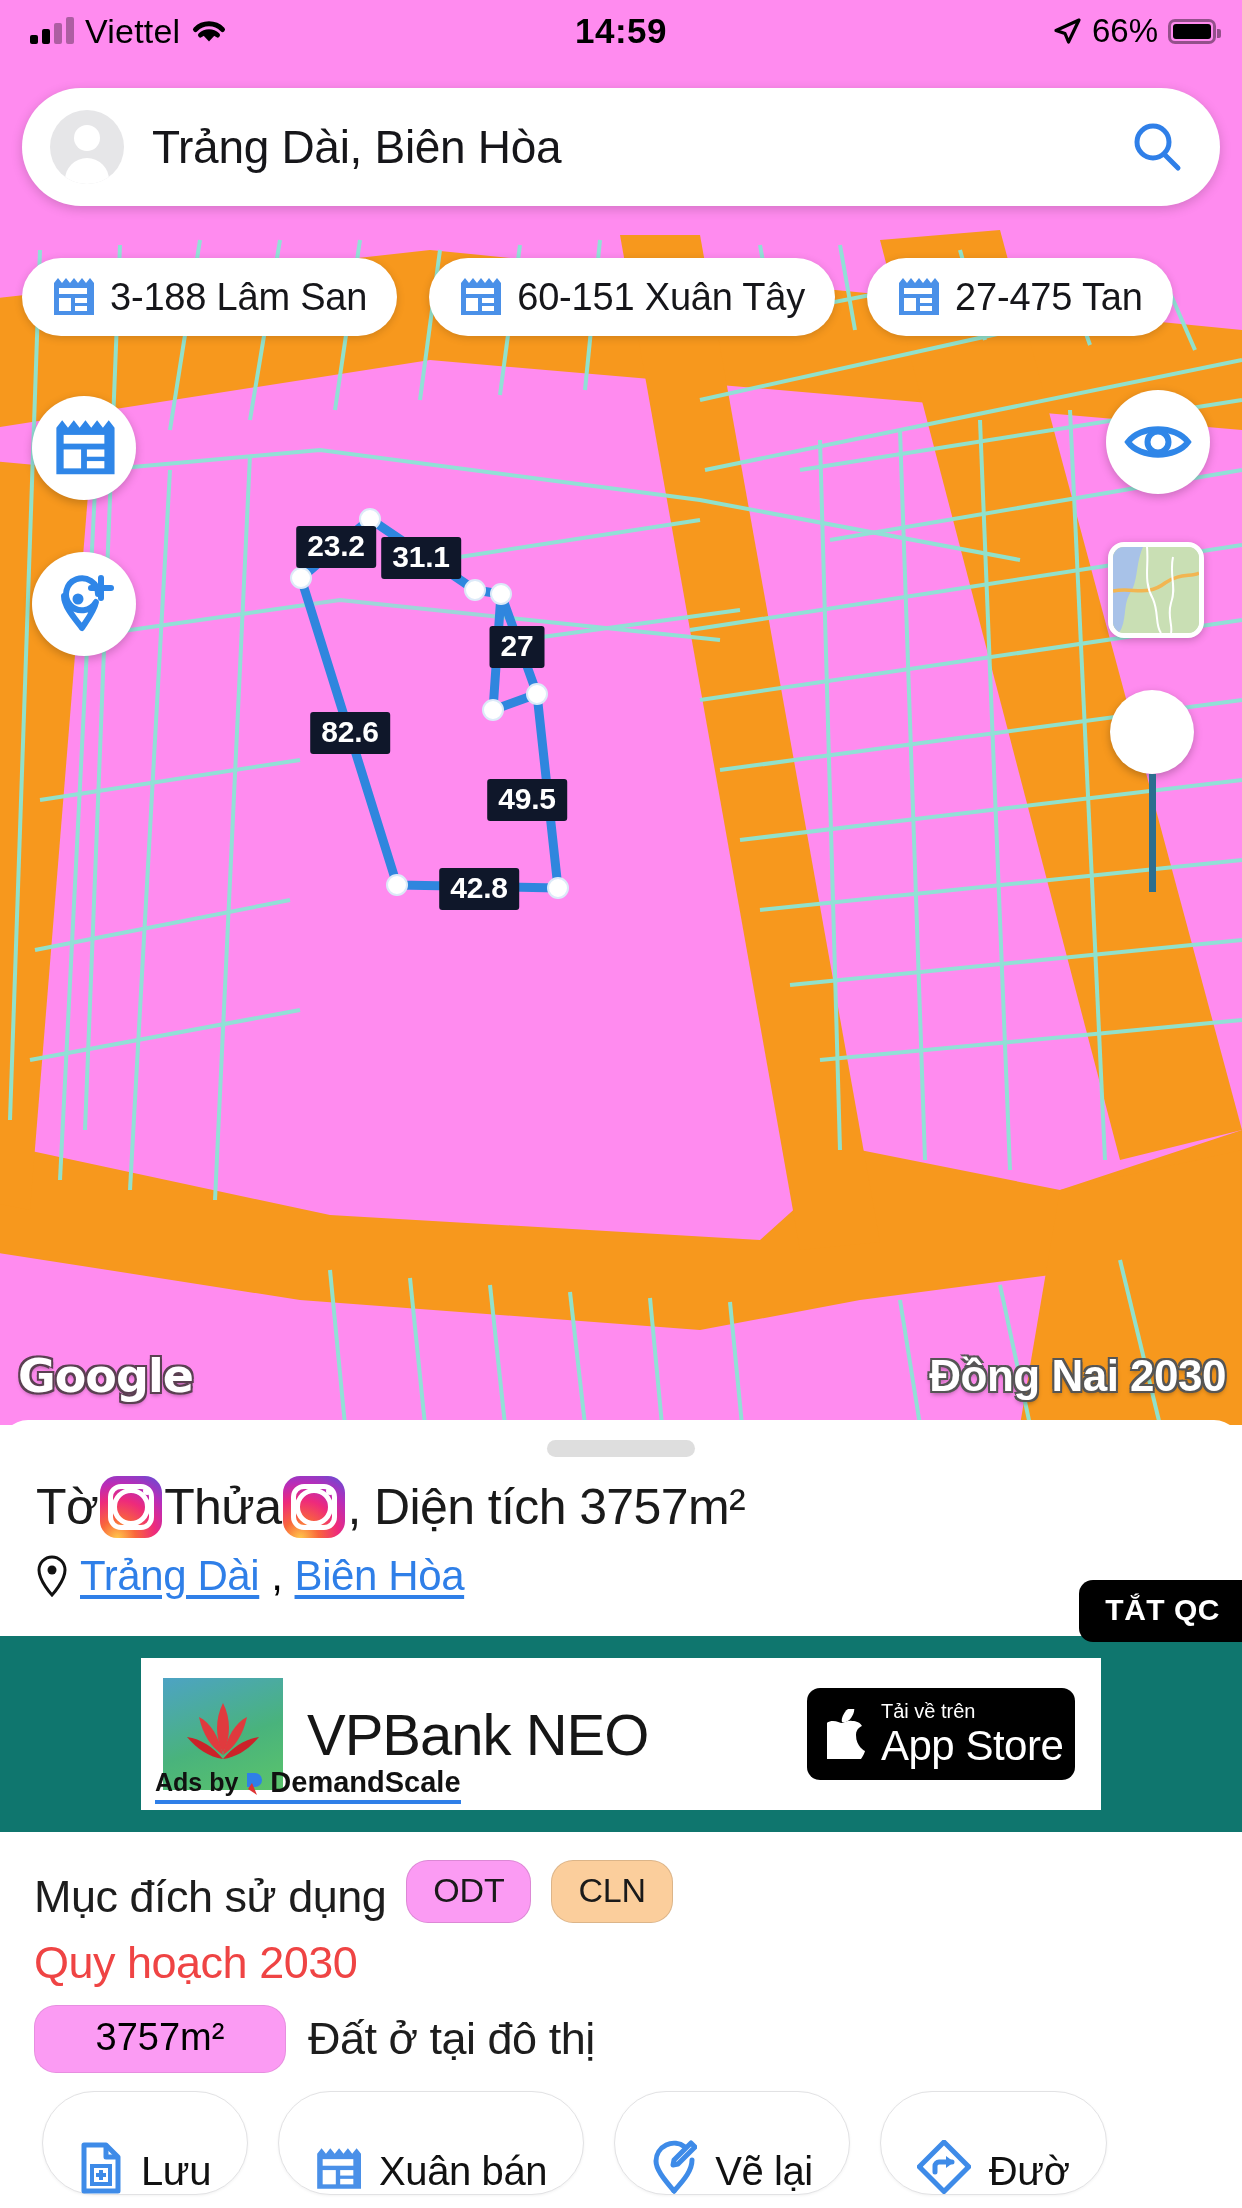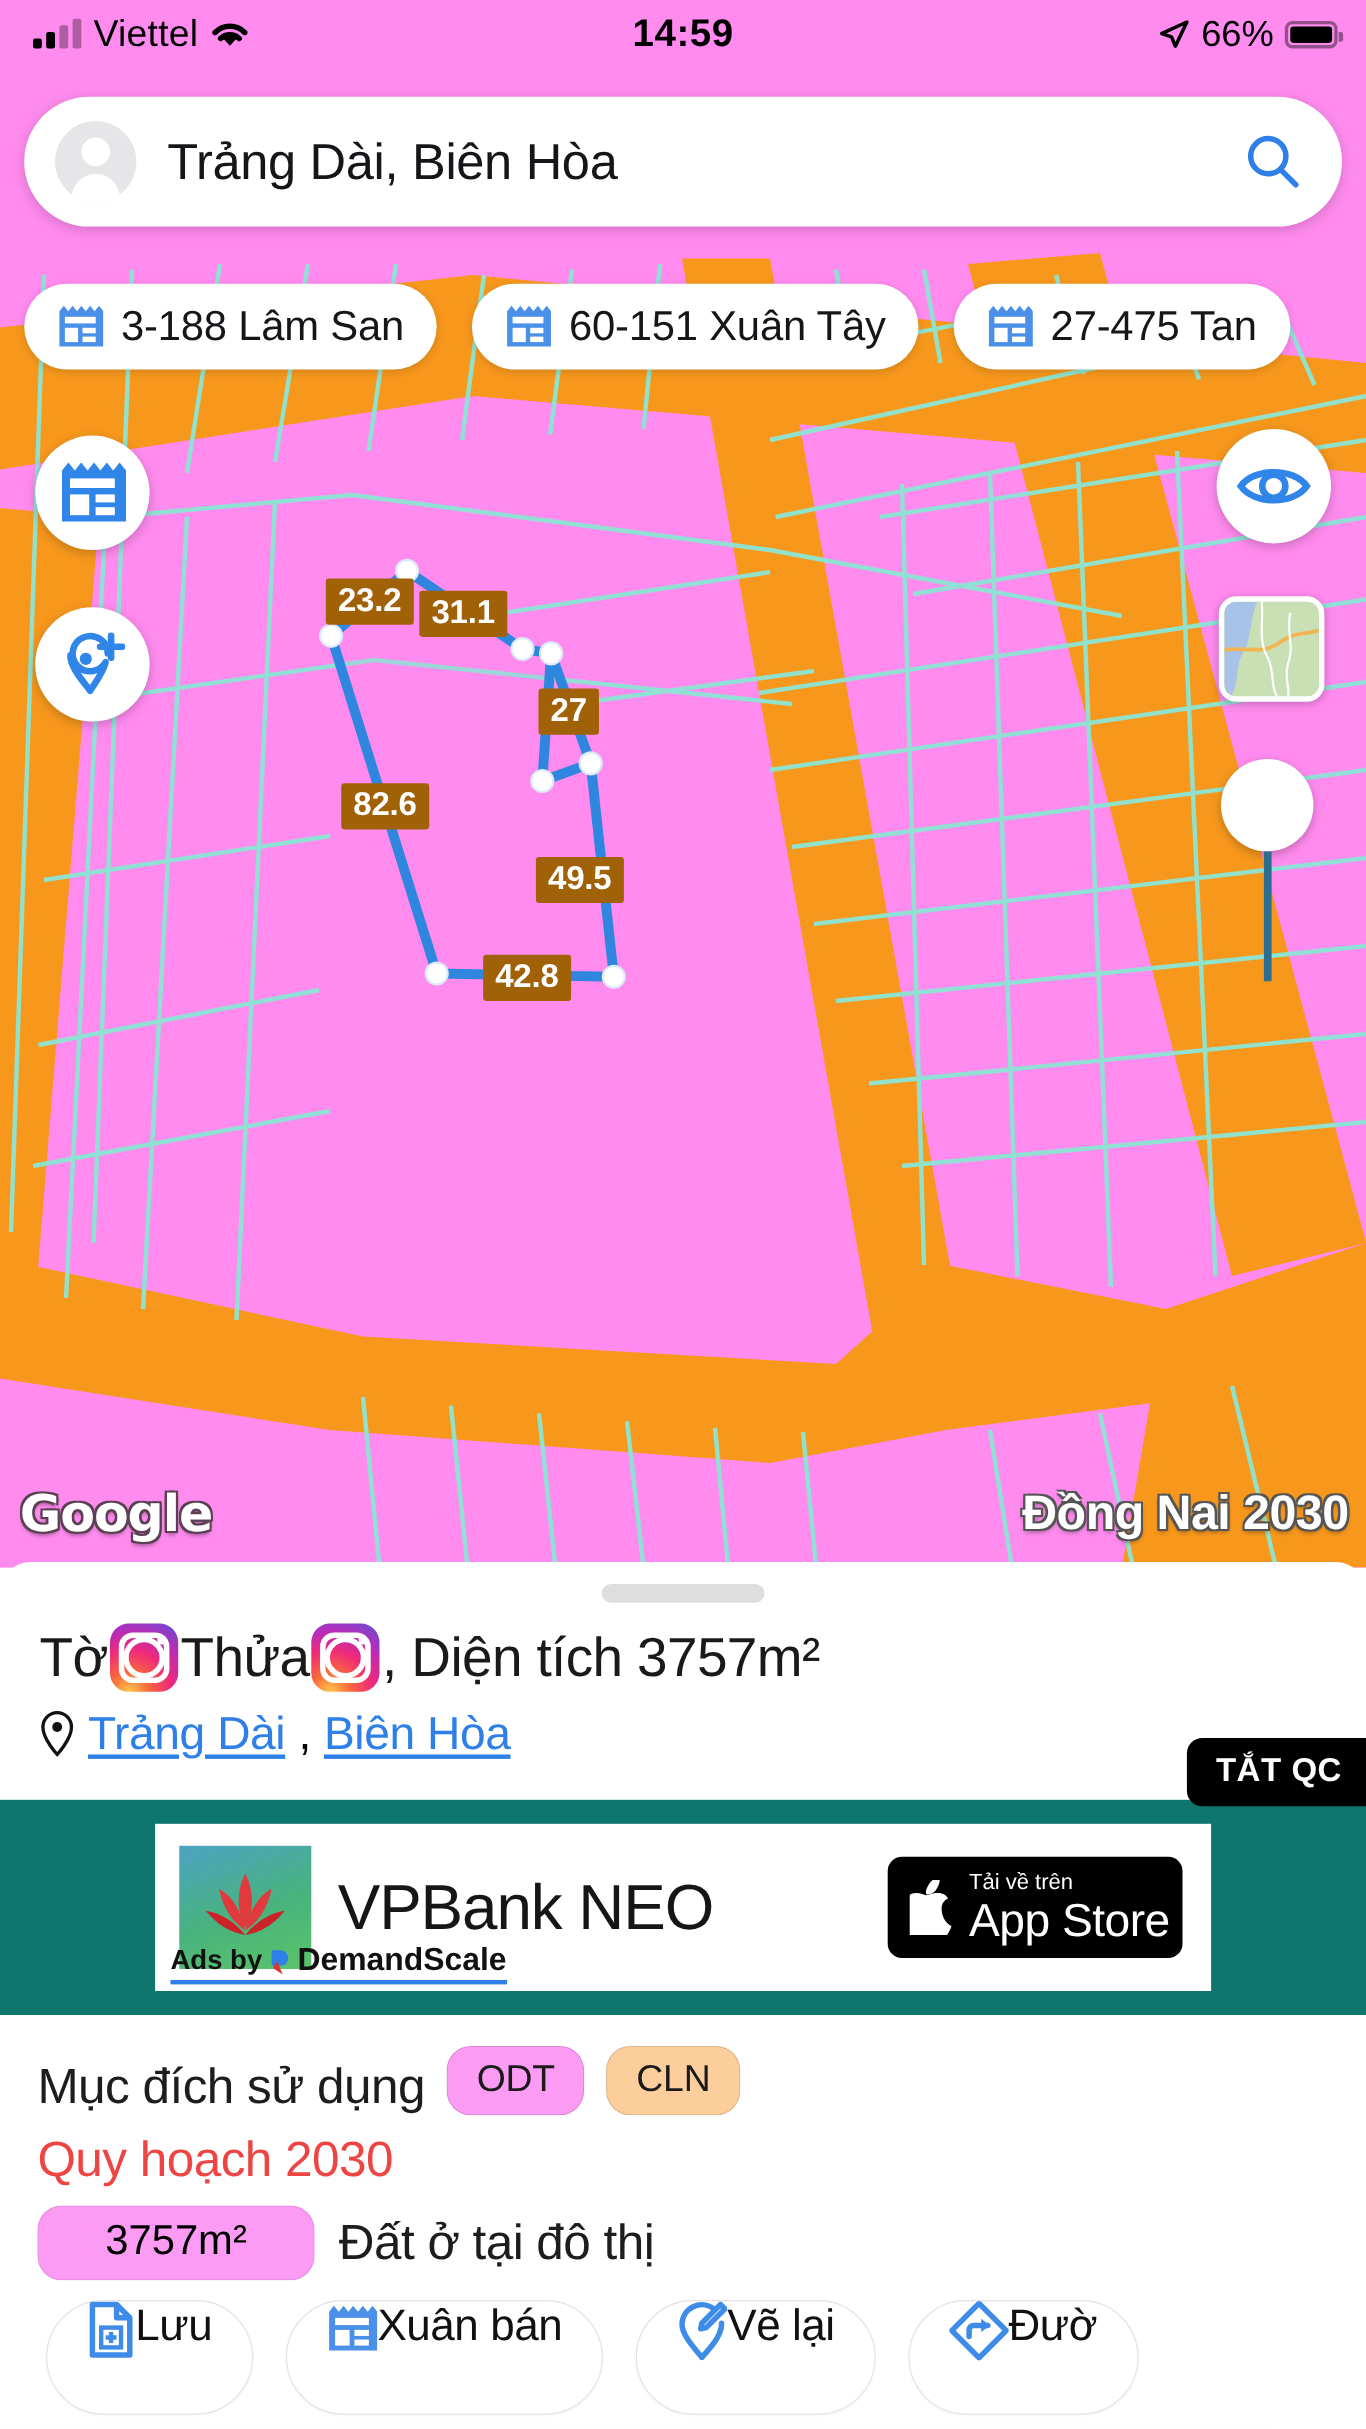--- a/index.html
+++ b/index.html
@@ -120,21 +120,21 @@
   }
   .wm-plan {
     position: absolute; right: 16px; bottom: 24px; z-index: 22;
     font-size: 44px; font-weight: 700; color: #fff; letter-spacing: -.5px;
     text-shadow: -2px -2px 0 #555, 2px -2px 0 #555, -2px 2px 0 #555,
                  2px 2px 0 #555, 0 3px 5px rgba(0,0,0,.4);
   }
 
   
   .mlabel {
-    position: absolute; background: #a16207; color: #fff;
+    position: absolute; background: #0f172a; color: #fff;
     font-size: 30px; font-weight: 700; padding: 3px 11px 5px;
     border-radius: 3px; z-index: 20; letter-spacing: -.2px;
     transform: translate(-50%, -50%); white-space: nowrap;
   }
 
   
   .sheet {
     position: absolute; left: 0; top: 1420px; width: 1242px; height: 216px;
     background: #fff; border-radius: 28px 28px 0 0; z-index: 35;
   }
@@ -236,21 +236,21 @@
   .area-use { font-size: 45px; color: #1d1d1d; letter-spacing: -.5px; }
 
   
   .actions {
     position: absolute; left: 0; bottom: 0; width: 1242px; height: 130px;
     display: flex; align-items: center; gap: 30px; padding-left: 42px;
     background: #fff; overflow: hidden;
   }
   .act {
     flex: 0 0 auto; height: 104px; background: #fff; border: 1px solid #E2E2E4;
-    border-radius: 52px; display: flex; align-items: flex-start; gap: 0;
+    border-radius: 52px; display: flex; align-items: flex-end; gap: 18px;
     padding: 0 36px; box-shadow: 0 1px 3px rgba(0,0,0,.05);
   }
   .act-label { font-size: 40px; color: #111; letter-spacing: -.4px; white-space: nowrap; }
 </style>
 </head>
 <body>
 
 <div id="app">
 
   <div class="map">

